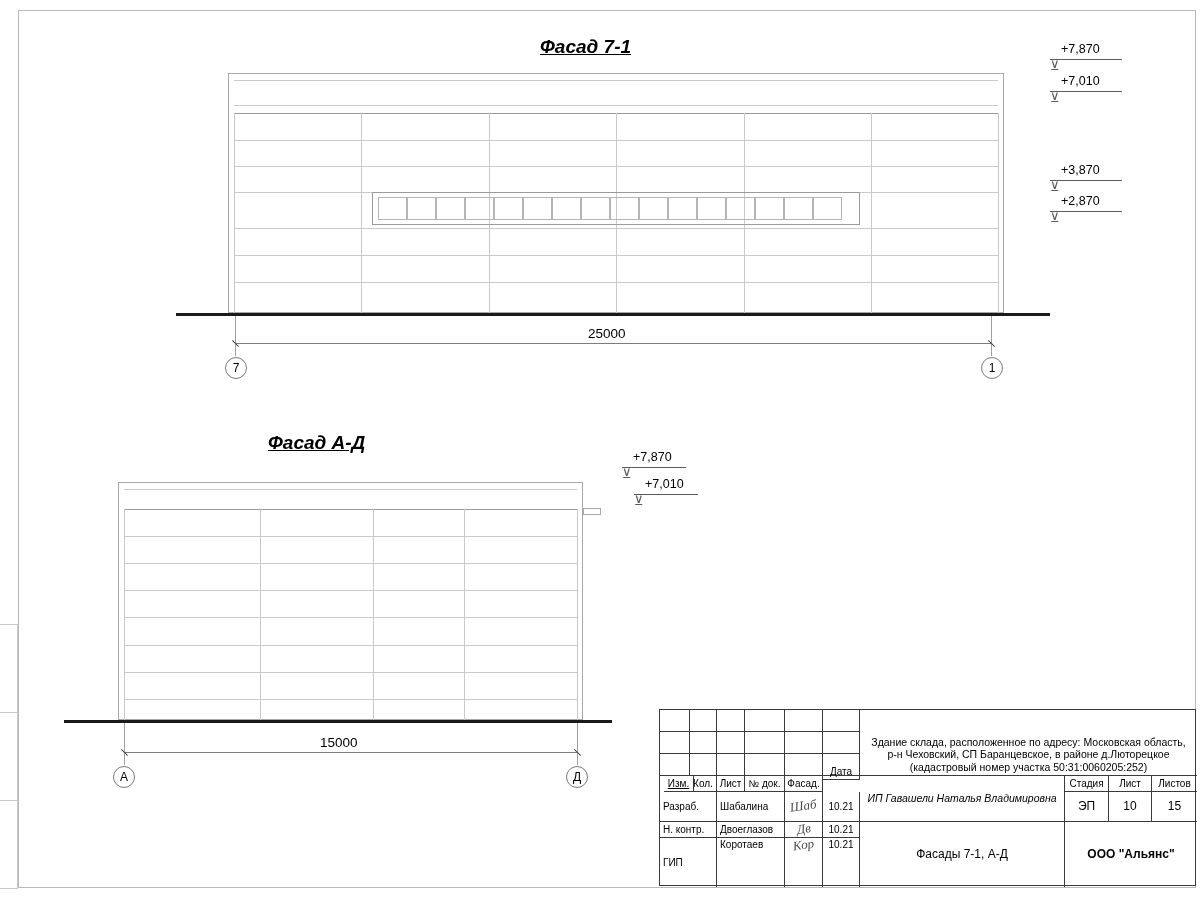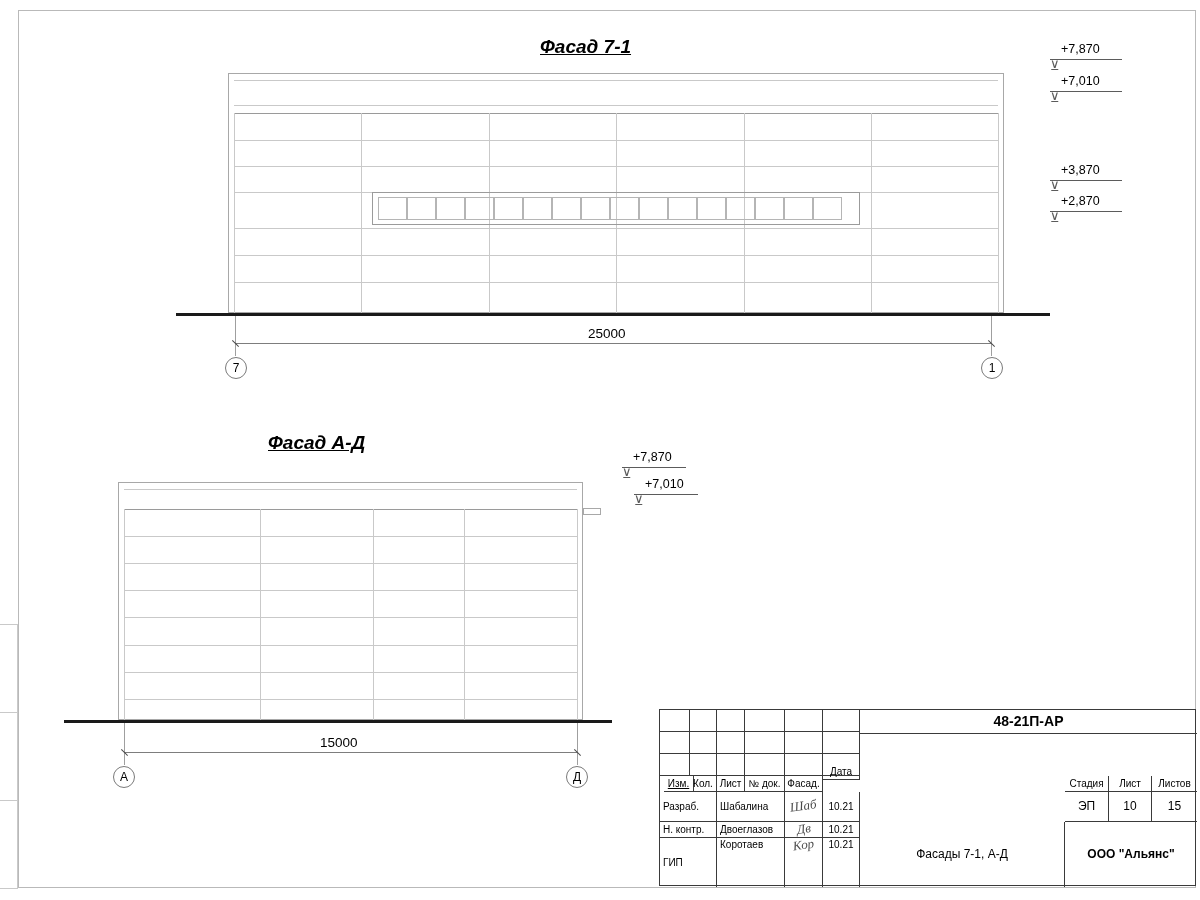--- a/index.html
+++ b/index.html
@@ -282,22 +282,26 @@
 <div class="dim-line" style="left:124px; top:752px; width:453px;"></div>
 <div class="dim-tick" style="left:120px; top:752px;"></div>
 <div class="dim-tick" style="left:573px; top:752px;"></div>
 <div class="dim-text" style="left:320px; top:735px;">15000</div>
 
 <div class="axis-bubble" style="left:113px; top:766px;">А</div>
 <div class="axis-bubble" style="left:566px; top:766px;">Д</div>
 
 <div class="stamp">
 
-  <div class="cell b big no-right" style="left:200px; top:0px; width:337px; height:24px;">48-21П-АР</div>
-
+
+  <div class="cell no-right" style="left:200px; top:24px; width:337px; height:42px; flex-direction:column; font-size:10.5px;">
+    <div>Здание склада, расположенное по адресу: Московская область,</div>
+    <div>р-н Чеховский, СП Баранцевское, в районе д.Люторецкое</div>
+    <div>(кадастровый номер участка 50:31:0060205:252)</div>
+  </div>
 
   <div class="cell" style="left:0px;   top:0px; width:30px; height:22px;"></div>
   <div class="cell" style="left:30px;  top:0px; width:27px; height:22px;"></div>
   <div class="cell" style="left:57px;  top:0px; width:28px; height:22px;"></div>
   <div class="cell" style="left:85px;  top:0px; width:40px; height:22px;"></div>
   <div class="cell" style="left:125px; top:0px; width:38px; height:22px;"></div>
   <div class="cell" style="left:163px; top:0px; width:37px; height:22px;"></div>
 
   <div class="cell" style="left:0px;   top:22px; width:30px; height:22px;"></div>
   <div class="cell" style="left:30px;  top:22px; width:27px; height:22px;"></div>
@@ -338,20 +342,21 @@
   <div class="cell left-al no-bottom" style="left:57px; top:128px; width:68px; height:49px; align-items:flex-start; padding-top:1px;">
     <span>Коротаев</span>
   </div>
   <div class="cell no-bottom" style="left:125px; top:128px; width:38px; height:49px; align-items:flex-start;">
     <span class="sign">Кор</span>
   </div>
   <div class="cell no-bottom" style="left:163px; top:128px; width:37px; height:49px; align-items:flex-start; padding-top:1px;">
     <span>10.21</span>
   </div>
 
+  <div class="cell it" style="left:200px; top:66px; width:205px; height:46px; font-size:10.5px;">ИП Гавашели Наталья Владимировна</div>
 
   <div class="cell" style="left:405px; top:66px; width:44px; height:16px;">Стадия</div>
   <div class="cell" style="left:449px; top:66px; width:43px; height:16px;">Лист</div>
   <div class="cell no-right" style="left:492px; top:66px; width:45px; height:16px;">Листов</div>
 
   <div class="cell med" style="left:405px; top:82px; width:44px; height:30px;">ЭП</div>
   <div class="cell med" style="left:449px; top:82px; width:43px; height:30px;">10</div>
   <div class="cell med no-right" style="left:492px; top:82px; width:45px; height:30px;">15</div>
 
   <div class="cell med no-bottom" style="left:200px; top:112px; width:205px; height:65px;text-align:center;">Фасады 7-1, А-Д</div>

